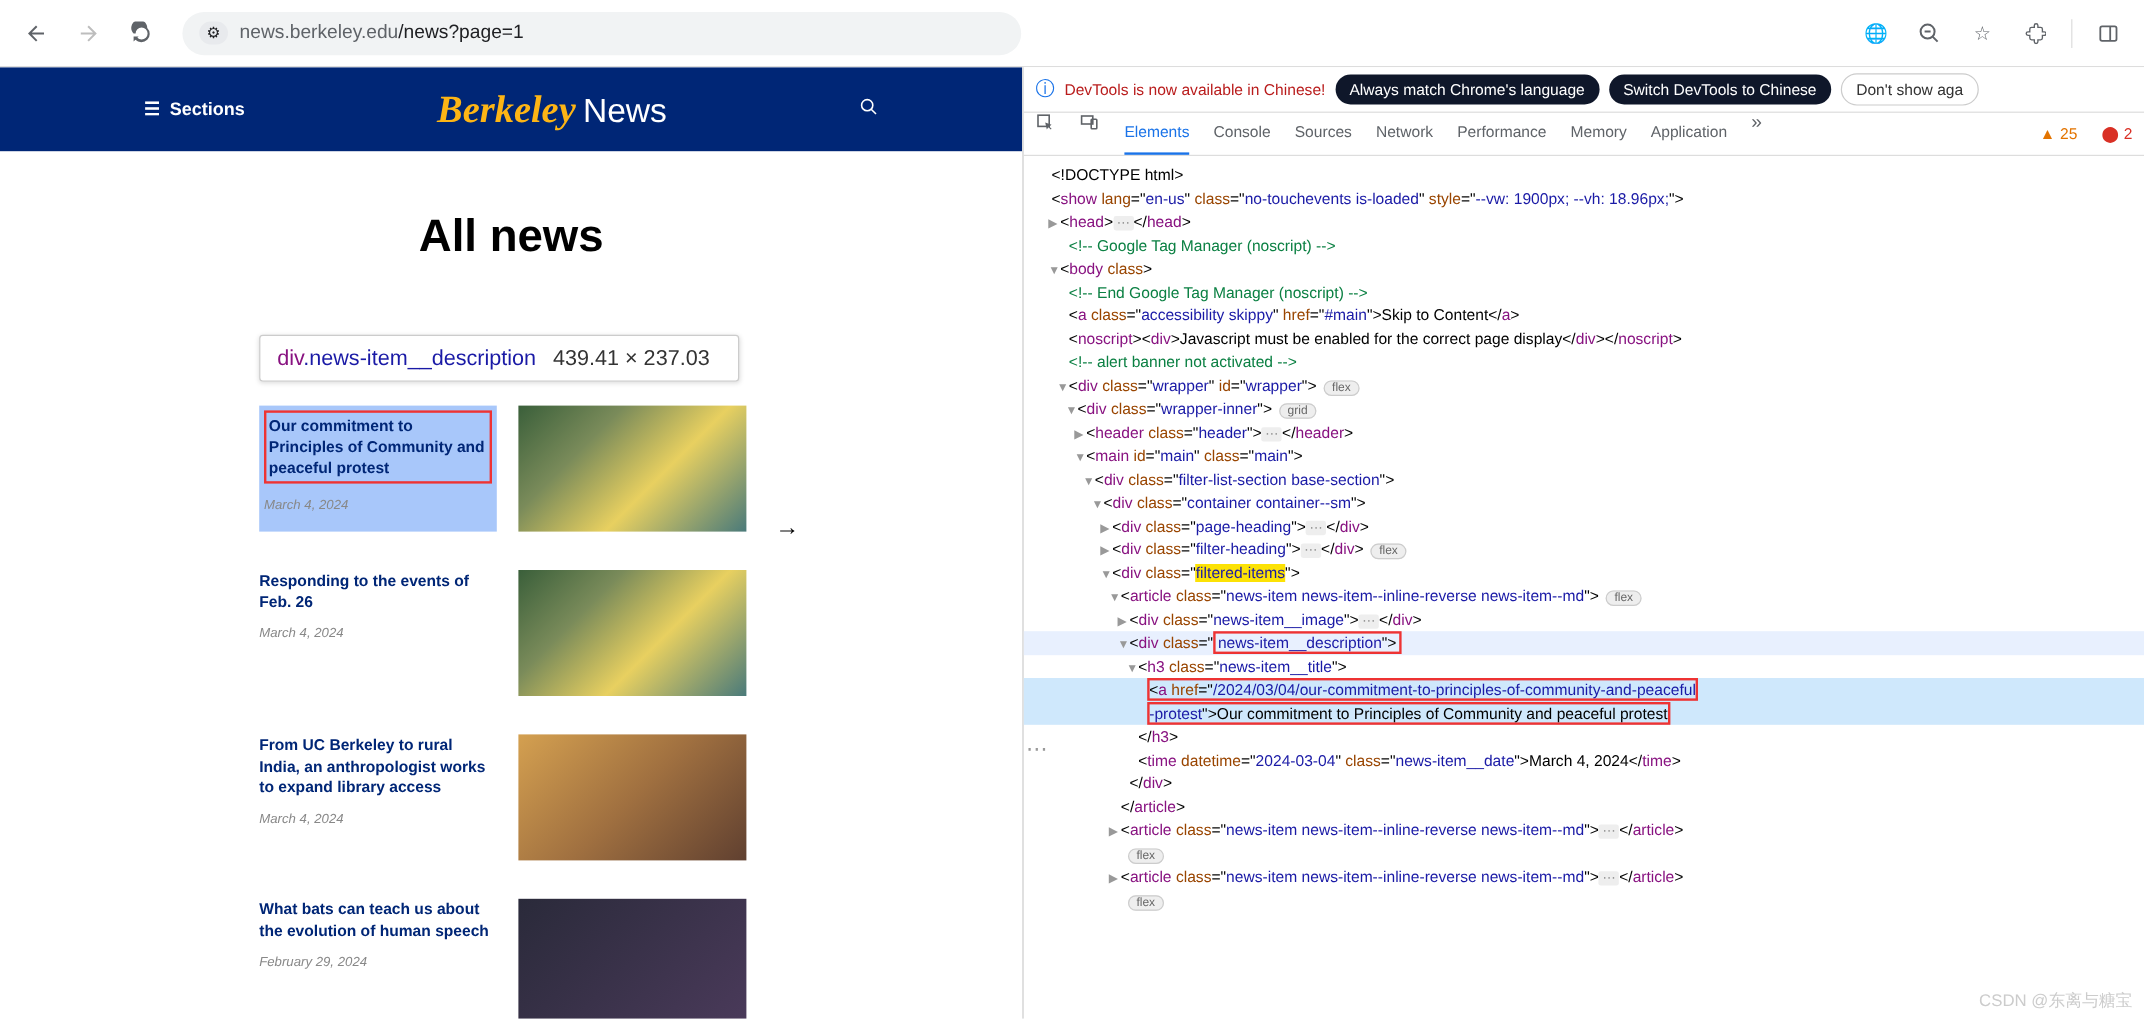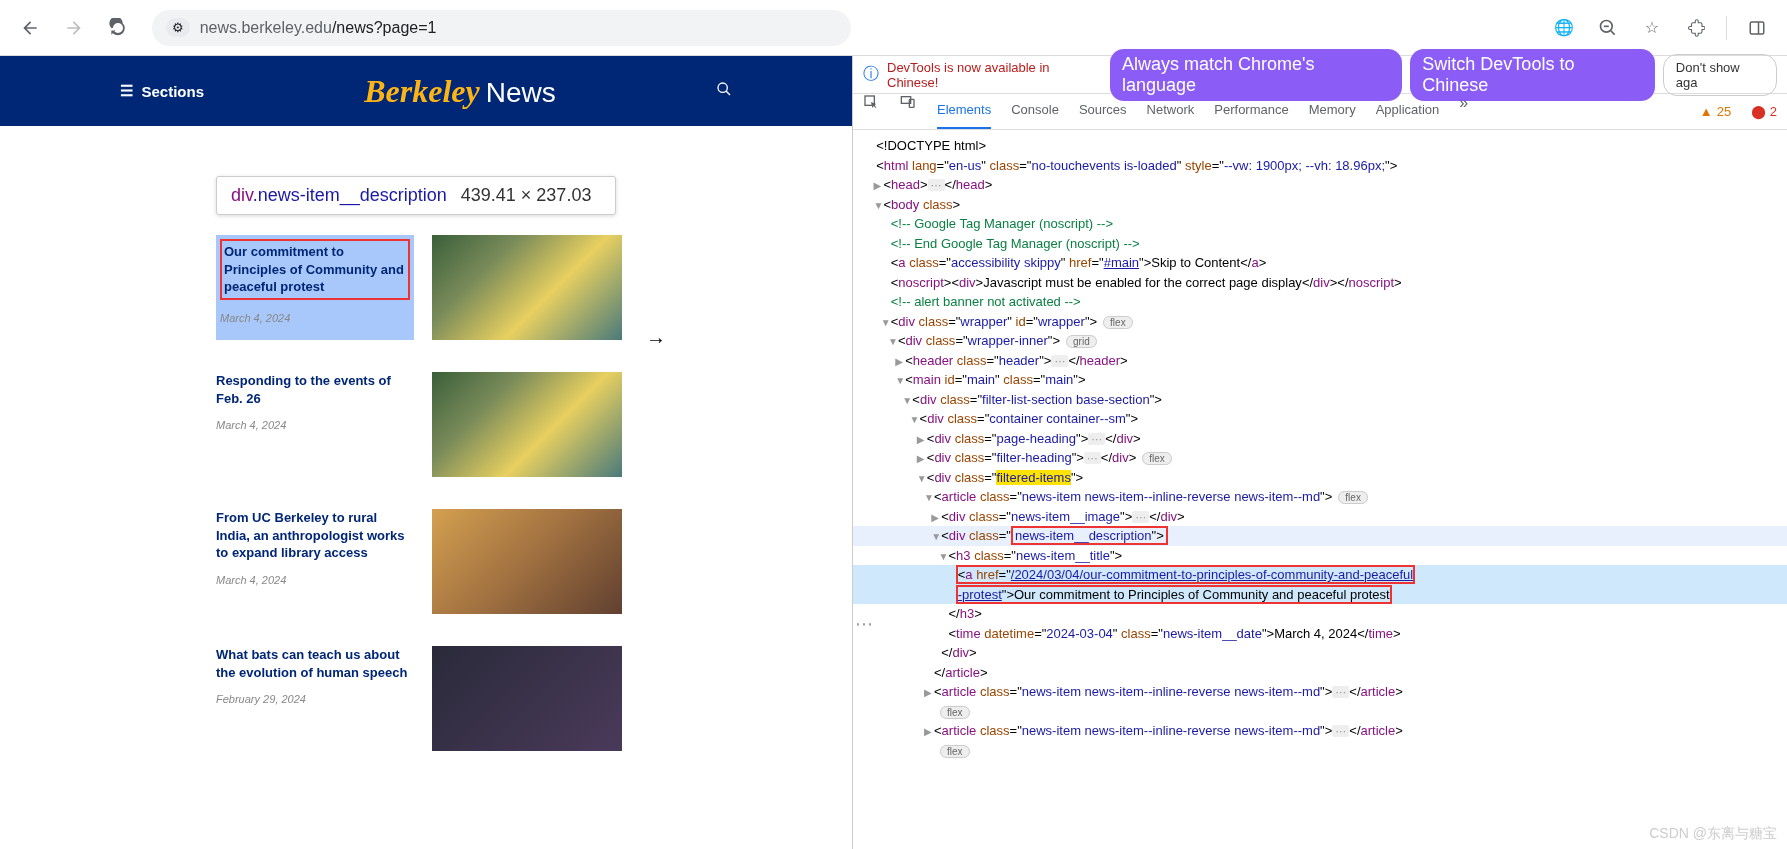--- a/index.html
+++ b/index.html
@@ -35,39 +35,39 @@
 .news-title.boxed{border:2px solid #e33;padding:2px}
 .news-date{font-size:11px;color:#888;margin-top:12px;font-style:italic}
 .news-img{width:190px;height:105px;background:#8a9b6e;flex-shrink:0}
 .img-gate{background:linear-gradient(135deg,#3a5f3a 0%,#7a8b5a 30%,#e8d060 60%,#4a7a7a 100%)}
 .img-india{background:linear-gradient(135deg,#d4a050 0%,#a07040 50%,#604030 100%)}
 .img-bat{background:linear-gradient(135deg,#2a2a3a 0%,#4a3a5a 100%)}
 .devtools-pane{flex:1;height:100%;border-left:1px solid #ccc;background:#fff;display:flex;flex-direction:column;font-family:Menlo,Consolas,monospace;position:relative}
 .dt-banner{height:38px;display:flex;align-items:center;padding:0 10px;gap:8px;border-bottom:1px solid #ddd;font-family:Arial}
 .dt-info-icon{color:#1a73e8;font-size:16px}
 .dt-banner-text{font-size:13px;color:#b91c1c}
-.dt-pill{background:#8b5cf6;color:#fff;padding:5px 12px;border-radius:14px;font-size:18px;cursor:pointer}
+.dt-pill{background:#0f172a;color:#fff;padding:5px 12px;border-radius:14px;font-size:13px;cursor:pointer}
 .dt-outline{border:1px solid #ccc;padding:5px 12px;border-radius:14px;font-size:13px;color:#333;cursor:pointer}
 .dt-tabs{height:36px;display:flex;padding:0 10px;gap:20px;border-bottom:1px solid #ddd;font-family:Arial;font-size:13px}
 .dt-tab{color:#5f6368;cursor:pointer;padding:8px 0}
 .dt-tab.active{color:#1a73e8;border-bottom:2px solid #1a73e8}
 .dt-tool-icon{color:#5f6368;cursor:pointer;font-size:16px}
 .dt-warn{margin-left:auto;display:flex;align-items:center;gap:4px;color:#e37400;font-size:13px}
 .dt-err{display:flex;align-items:center;gap:4px;color:#d93025;font-size:13px}
 .dt-tree{flex:1;overflow:auto;padding:6px 0;font-size:13px;line-height:1.5}
 .tl{white-space:pre;padding:0 6px}
 .tl .tr{color:#999;cursor:pointer;display:inline-block;width:10px;font-size:10px}
 .tl .tg{color:#881280}
 .tl .at{color:#994500}
 .tl .vl{color:#1a1aa6}
 .tl .tx{color:#000}
 .tl .cm{color:#0b8043}
 .tl .el{color:#999;background:#eee;border-radius:2px;padding:0 3px;font-size:11px}
 .tl .badge{background:#eee;border:1px solid #ccc;border-radius:8px;padding:0 6px;font-size:10px;color:#666;margin-left:6px}
-.tl .href{color:#1a1aa6;text-decoration:underline}
+.tl .href{color:#1a1aa6;}
 .tl.sel{background:#cfe8fc}
 .tl.hover{background:#e8f0fe}
 .hl-yellow{background:#fce205}
 .redbox{border:2px solid #e33;padding:0 2px}
 .redbox-big{border:2px solid #e33}
 .watermark{position:absolute;bottom:6px;right:10px;color:#ccc;font-size:14px;font-family:Arial;pointer-events:none}
 .ellipsis-left{position:absolute;left:0;top:555px;color:#999;font-size:18px;padding:2px}
 </style>
 </head>
 <body>
@@ -127,20 +127,21 @@
       <div class="logo">
         <span class="logo-b">Berkeley</span>
         <span class="logo-n">News</span>
       </div>
       <div class="search-icon"><svg width="16" height="16" viewBox="0 0 24 24">
             <circle cx="10" cy="10" r="7" fill="none" stroke="currentColor" stroke-width="2"></circle>
             <line x1="15" y1="15" x2="21" y2="21" stroke="currentColor" stroke-width="2"></line>
           </svg></div>
     </div>
     <div class="content">
+      <h1 class="page-title">All news</h1>
       <div class="news-list" style="position:relative">
         <div class="next-arrow">→</div>
         <div class="tooltip-bar">
           <span class="tooltip-sel"><span class="tag">div</span><span class="cls">.news-item__description</span></span>
           <span class="tooltip-dim">439.41 × 237.03</span>
         </div>
         <div id="news-items">
             <div class="news-item">
               <div class="news-desc highlighted">
                 <div class="news-title boxed">Our commitment to Principles of Community and peaceful protest</div>
@@ -200,24 +201,24 @@
           <span class="dt-tab">Performance</span>
           <span class="dt-tab">Memory</span>
           <span class="dt-tab">Application</span>
         </div>
       <span class="dt-tool-icon">»</span>
       <span class="dt-warn">▲ <span>25</span></span>
       <span class="dt-err">⬤ <span>2</span></span>
     </div>
     <div class="dt-tree" id="dt-tree">
         <div class="tl">  <span class="tr"> </span>&lt;!DOCTYPE html&gt;</div>
-        <div class="tl">  <span class="tr"> </span>&lt;<span class="tg">html</span> <span class="at">lang</span>="<span class="vl">en-us</span>" <span class="at">class</span>="<span class="vl">no-touchevents is-loaded</span>" <span class="at">style</span>="<span class="vl">--vw: 1900px; --vh: 18.96px;</span>"&gt;</div>
+        <div class="tl">  <span class="tr"> </span>&lt;<span class="tg">show</span> <span class="at">lang</span>="<span class="vl">en-us</span>" <span class="at">class</span>="<span class="vl">no-touchevents is-loaded</span>" <span class="at">style</span>="<span class="vl">--vw: 1900px; --vh: 18.96px;</span>"&gt;</div>
         <div class="tl">    <span class="tr">▶</span>&lt;<span class="tg">head</span>&gt;<span class="el">⋯</span>&lt;/<span class="tg">head</span>&gt;</div>
+        <div class="tl">      <span class="tr"> </span><span class="cm">&lt;!-- Google Tag Manager (noscript) --&gt;</span></div>
         <div class="tl">    <span class="tr">▼</span>&lt;<span class="tg">body</span> <span class="at">class</span>&gt;</div>
-        <div class="tl">      <span class="tr"> </span><span class="cm">&lt;!-- Google Tag Manager (noscript) --&gt;</span></div>
         <div class="tl">      <span class="tr"> </span><span class="cm">&lt;!-- End Google Tag Manager (noscript) --&gt;</span></div>
         <div class="tl">      <span class="tr"> </span>&lt;<span class="tg">a</span> <span class="at">class</span>="<span class="vl">accessibility skippy</span>" <span class="at">href</span>="<span class="href">#main</span>"&gt;<span class="tx">Skip to Content</span>&lt;/<span class="tg">a</span>&gt;</div>
         <div class="tl">      <span class="tr"> </span>&lt;<span class="tg">noscript</span>&gt;&lt;<span class="tg">div</span>&gt;<span class="tx">Javascript must be enabled for the correct page display</span>&lt;/<span class="tg">div</span>&gt;&lt;/<span class="tg">noscript</span>&gt;</div>
         <div class="tl">      <span class="tr"> </span><span class="cm">&lt;!-- alert banner not activated --&gt;</span></div>
         <div class="tl">      <span class="tr">▼</span>&lt;<span class="tg">div</span> <span class="at">class</span>="<span class="vl">wrapper</span>" <span class="at">id</span>="<span class="vl">wrapper</span>"&gt;<span class="badge">flex</span></div>
         <div class="tl">        <span class="tr">▼</span>&lt;<span class="tg">div</span> <span class="at">class</span>="<span class="vl">wrapper-inner</span>"&gt;<span class="badge">grid</span></div>
         <div class="tl">          <span class="tr">▶</span>&lt;<span class="tg">header</span> <span class="at">class</span>="<span class="vl">header</span>"&gt;<span class="el">⋯</span>&lt;/<span class="tg">header</span>&gt;</div>
         <div class="tl">          <span class="tr">▼</span>&lt;<span class="tg">main</span> <span class="at">id</span>="<span class="vl">main</span>" <span class="at">class</span>="<span class="vl">main</span>"&gt;</div>
         <div class="tl">            <span class="tr">▼</span>&lt;<span class="tg">div</span> <span class="at">class</span>="<span class="vl">filter-list-section base-section</span>"&gt;</div>
         <div class="tl">              <span class="tr">▼</span>&lt;<span class="tg">div</span> <span class="at">class</span>="<span class="vl">container container--sm</span>"&gt;</div>

